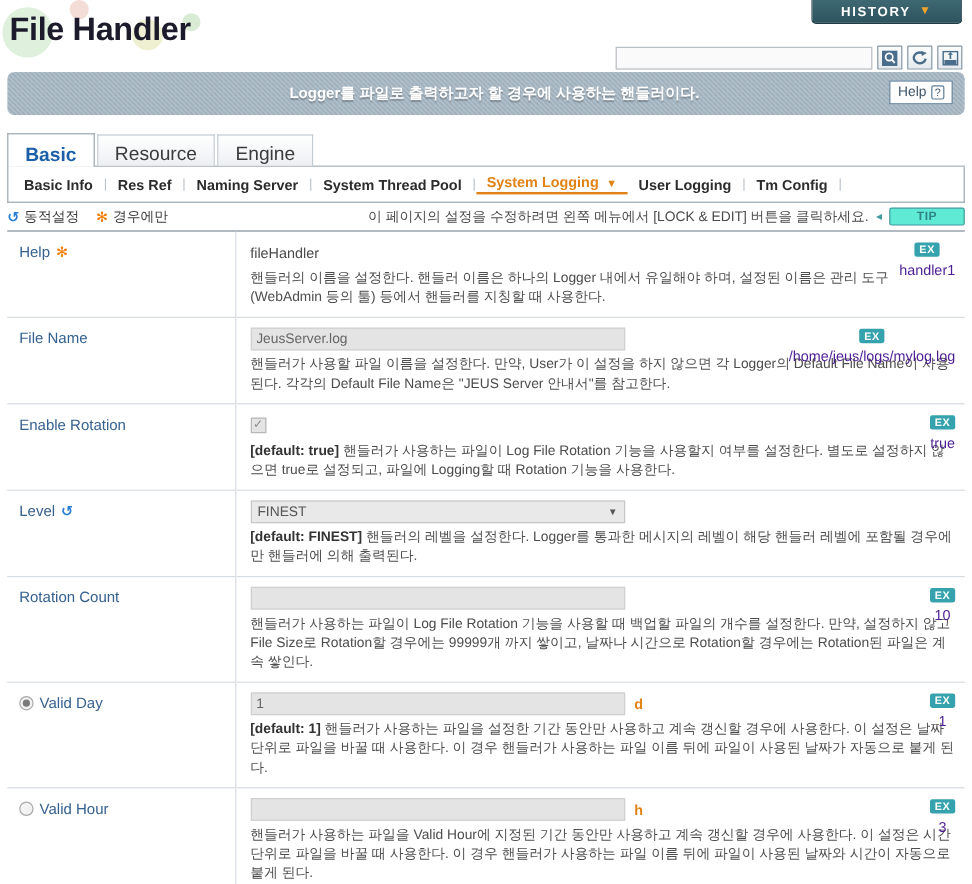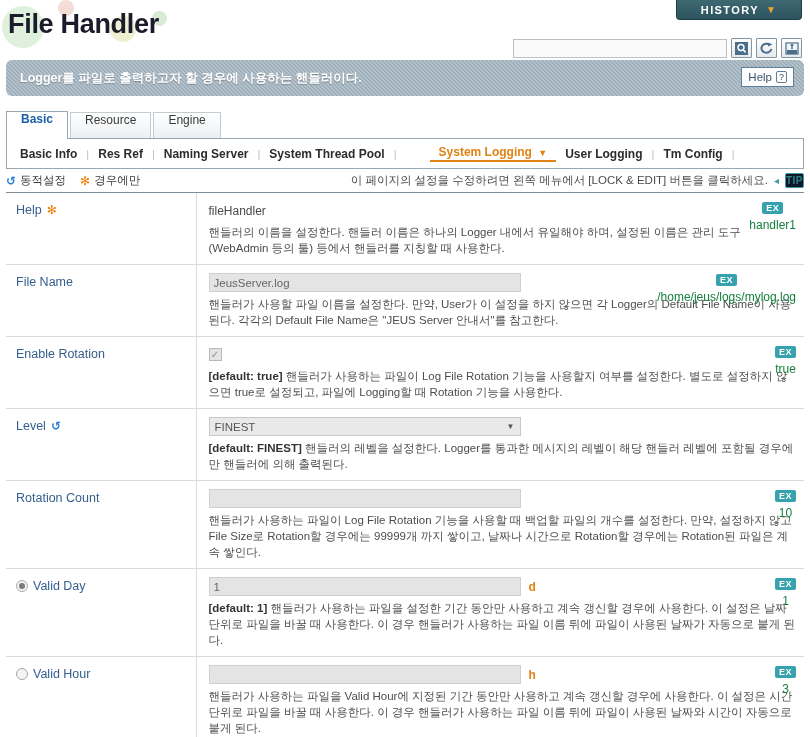--- a/index.html
+++ b/index.html
@@ -60,21 +60,21 @@
   
   .desc-bar {
     position: relative;
     margin: 0 6px;
     height: 36px;
     border-radius: 6px;
     background-color: #9fb0bd;
     background-image:
       linear-gradient(45deg, rgba(255,255,255,.22) 25%, transparent 25%, transparent 50%, rgba(255,255,255,.22) 50%, rgba(255,255,255,.22) 75%, transparent 75%);
     background-size: 4px 4px;
-    display: flex; align-items: center;
+    display: flex; align-items: center; justify-content: center;
   }
   .desc-text {
     color: #ffffff; font-size: 12.5px; font-weight: bold;
     margin-left: 14px; text-shadow: 0 1px 1px rgba(0,0,0,.25);
   }
   .help-btn {
     position: absolute; right: 10px; top: 7px;
     height: 20px; padding: 0 6px;
     background: #fdfdfd; border: 1px solid #5e7f99;
     color: #3f566b; font-size: 11.5px;
@@ -88,22 +88,22 @@
 
   
   .tabstrip {
     margin: 15px 6px 0 6px;
     height: 28px;
     display: flex; align-items: flex-end;
     border-bottom: 1px solid #9aa6b0;
   }
   .tab {
     height: 26px; min-width: 62px; padding: 0 14px;
-    display: flex; align-items: flex-start; justify-content: center;
-    font-size: 12px; color: #3b3b3b;
+    display: flex; align-items: flex-end; justify-content: center;
+    font-size: 16px; color: #3b3b3b;
     border: 1px solid #c4ccd3; border-bottom: none;
     background: linear-gradient(#ffffff, #eceff2);
     margin-right: 2px; cursor: pointer;
   }
   .tab.active {
     color: #1c5fa8; font-weight: bold;
     background: #ffffff;
     border-color: #9aa6b0;
     height: 28px;
     position: relative; top: 1px;
@@ -114,21 +114,21 @@
     height: 30px;
     display: flex; align-items: center;
     border: 1px solid #9aa6b0; border-top: none;
     background: #ffffff;
     padding-left: 4px;
   }
   .subtab {
     font-size: 12px; color: #2c2c2c; font-weight: bold;
     padding: 0 9px; cursor: pointer; white-space: nowrap;
   }
-  .subtab.active { color: #e08214; border-bottom: 2px solid #e08214; padding-bottom: 1px; margin-left: 33px; }
+  .subtab.active { color: #e08214; border-bottom: 2px solid #e08214; padding-bottom: 1px; }
   .subtab .caret { color: #e08214; font-size: 9px; margin-left: 3px; }
   .subsep { color: #b9c2c9; font-size: 11px; }
 
   
   .legendrow {
     margin: 0 6px; height: 24px;
     display: flex; align-items: center;
     font-size: 11.5px; color: #3a3a3a;
     border-bottom: 1px solid #7e8c98;
   }
@@ -136,21 +136,21 @@
   .dyn-icon { color: #2a7fd4; font-size: 12px; font-weight: bold; }
   .req-star { color: #f07d00; font-size: 12px; font-weight: bold; }
   .legend-right {
     margin-left: auto; display: flex; align-items: center; gap: 6px;
     color: #4b4b4b; font-size: 11.5px;
   }
   .tip-badge {
     display: inline-flex; align-items: center;
     border: 1px solid #3f9a9e; color: #2f8387;
     font-size: 10px; font-weight: bold; letter-spacing: .5px;
-    padding: 0 0; height: 15px; border-radius: 2px; background: #0f172a;
+    padding: 0 22px; height: 15px; border-radius: 2px; background: #5eead4;
   }
   .tip-arrow { color: #3f9a9e; font-size: 10px; }
 
   
   .formtable { margin: 0 6px; border-collapse: collapse; width: 798px; }
   .formtable tr { border-bottom: 1px solid #d6dbe0; }
   .labelcell {
     width: 190px; vertical-align: top;
     padding: 10px 0 10px 10px;
     border-right: 1px solid #d6dbe0;
@@ -195,21 +195,21 @@
 
   .exwrap {
     position: absolute; right: 8px; top: 9px;
     display: flex; align-items: center; gap: 4px; flex-direction: column;
   }
   .ex-badge {
     background: #35a2ad; color: #ffffff;
     font-size: 9px; font-weight: bold;
     padding: 1px 4px; border-radius: 2px; letter-spacing: .5px;
   }
-  .ex-text { font-size: 12px; color: #15803d; }
+  .ex-text { font-size: 12px; color: #4c1d95; }
 
   .helptext {
     font-size: 11.5px; color: #4d4d4d; line-height: 16px;
     margin-top: 4px; max-width: 608px;
   }
   .helptext .dft { font-weight: bold; color: #333; }
 </style>
 </head>
 <body>
 

